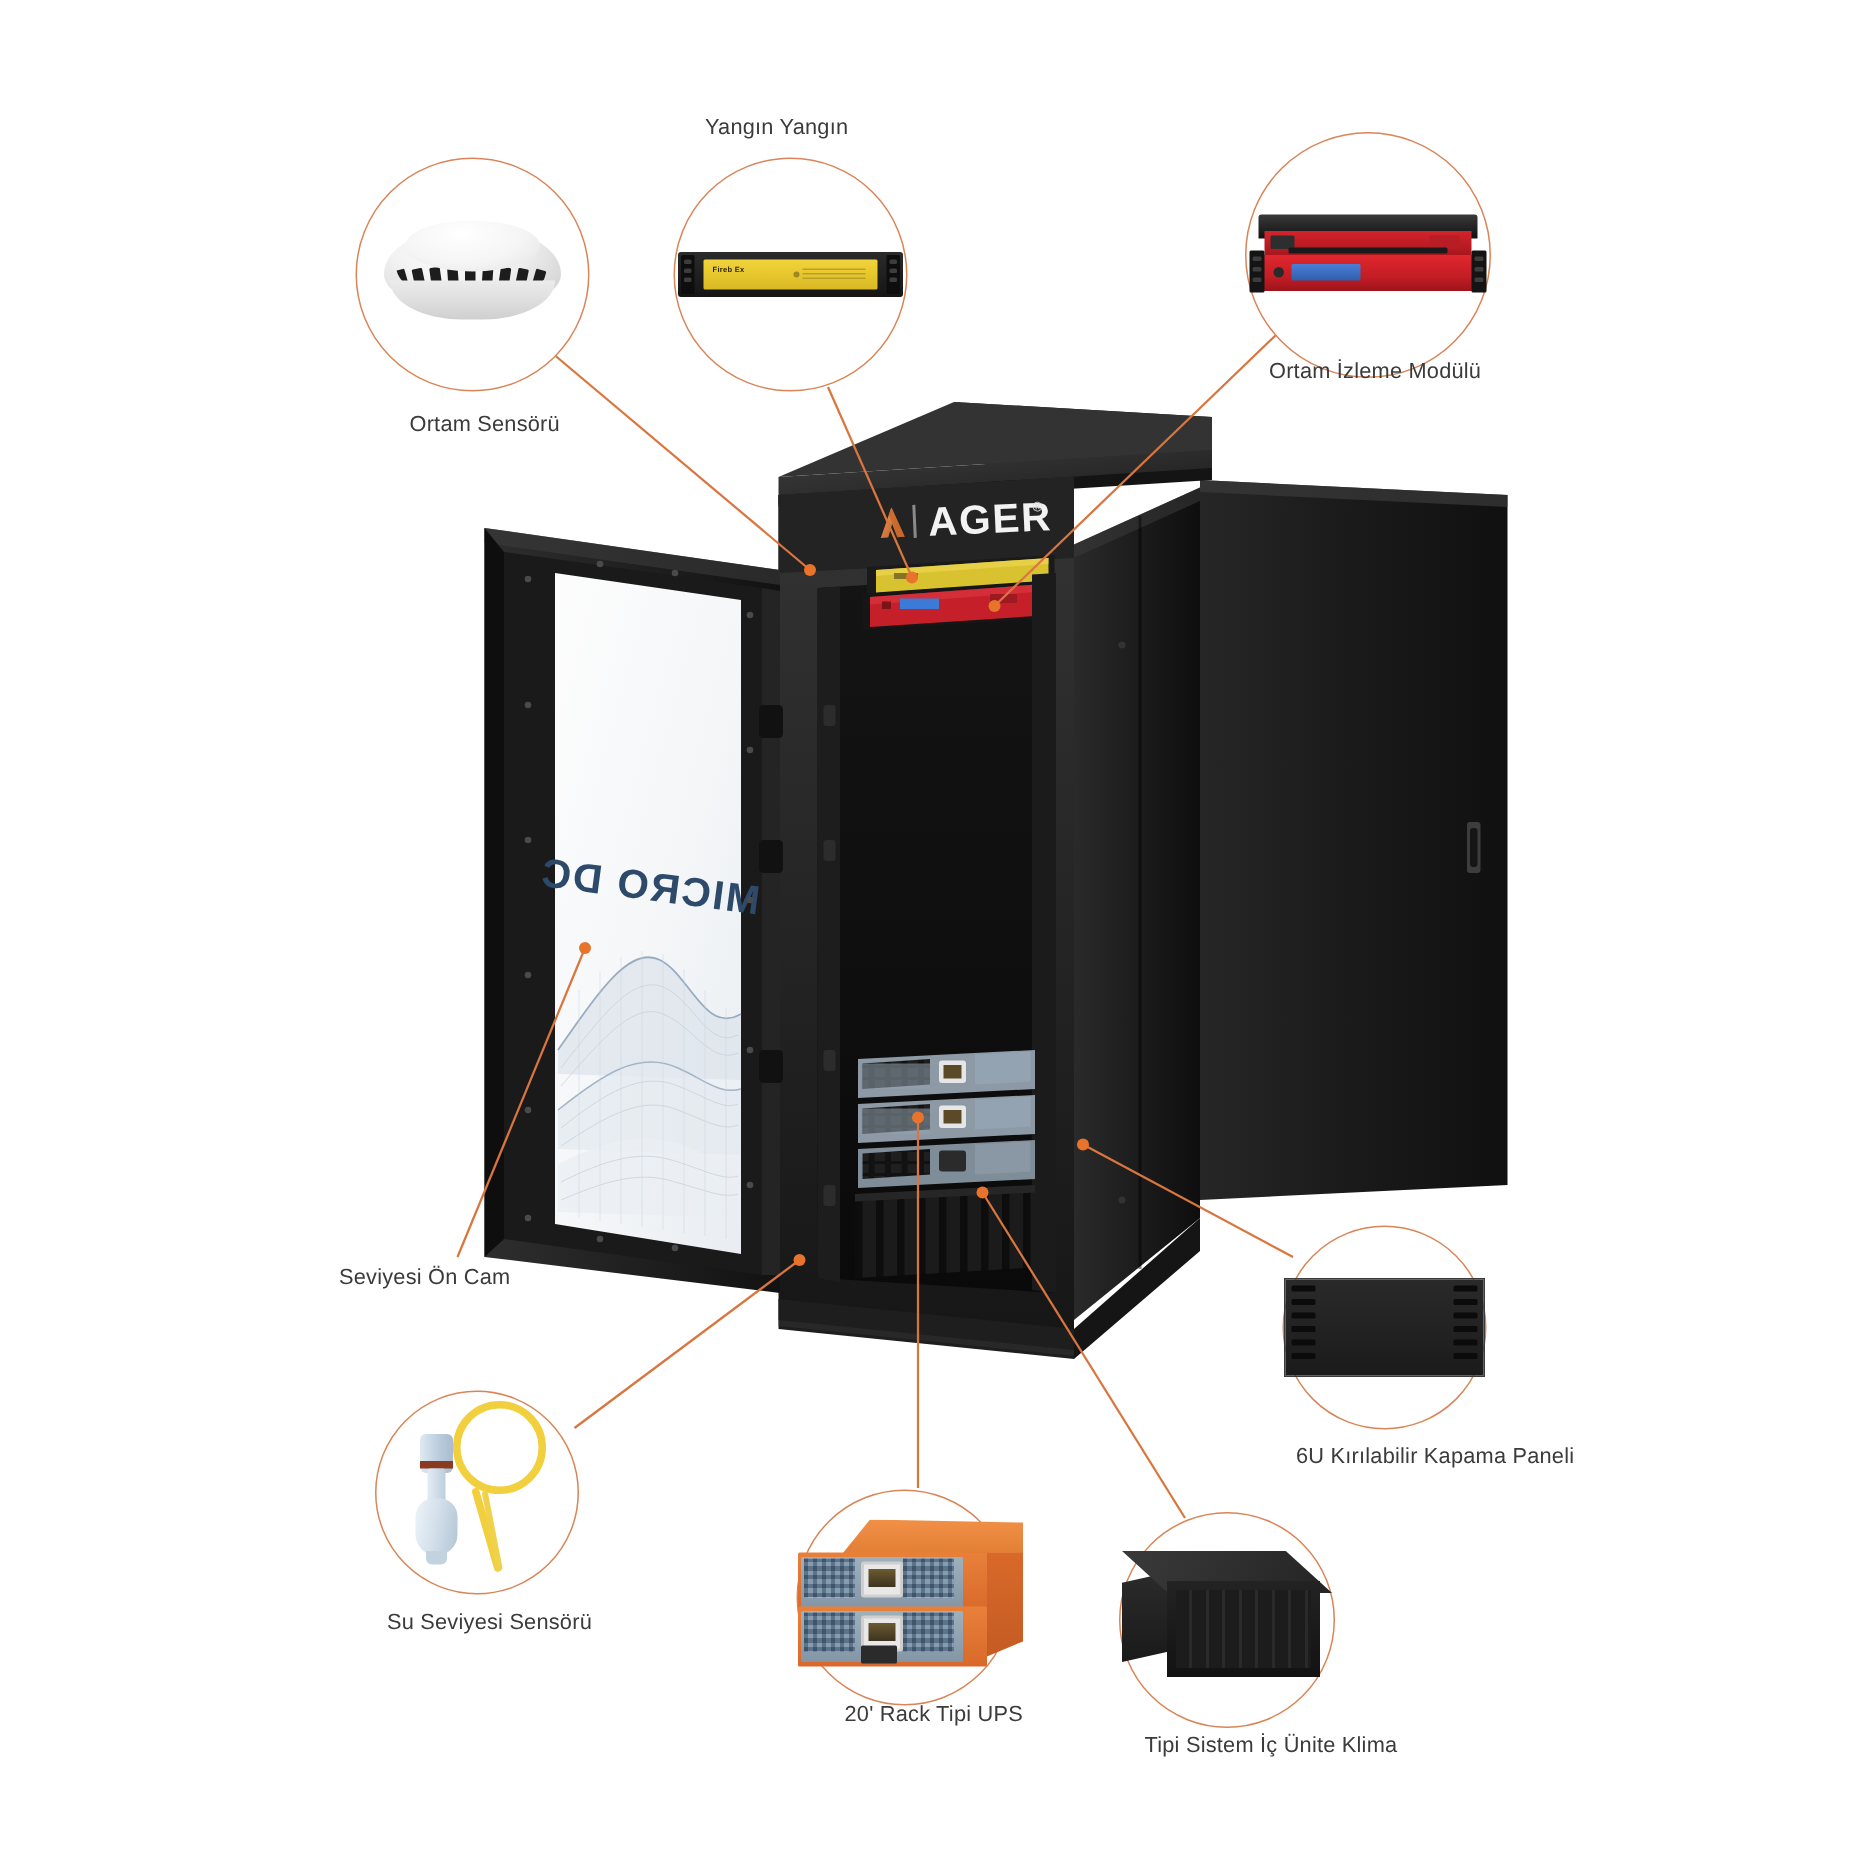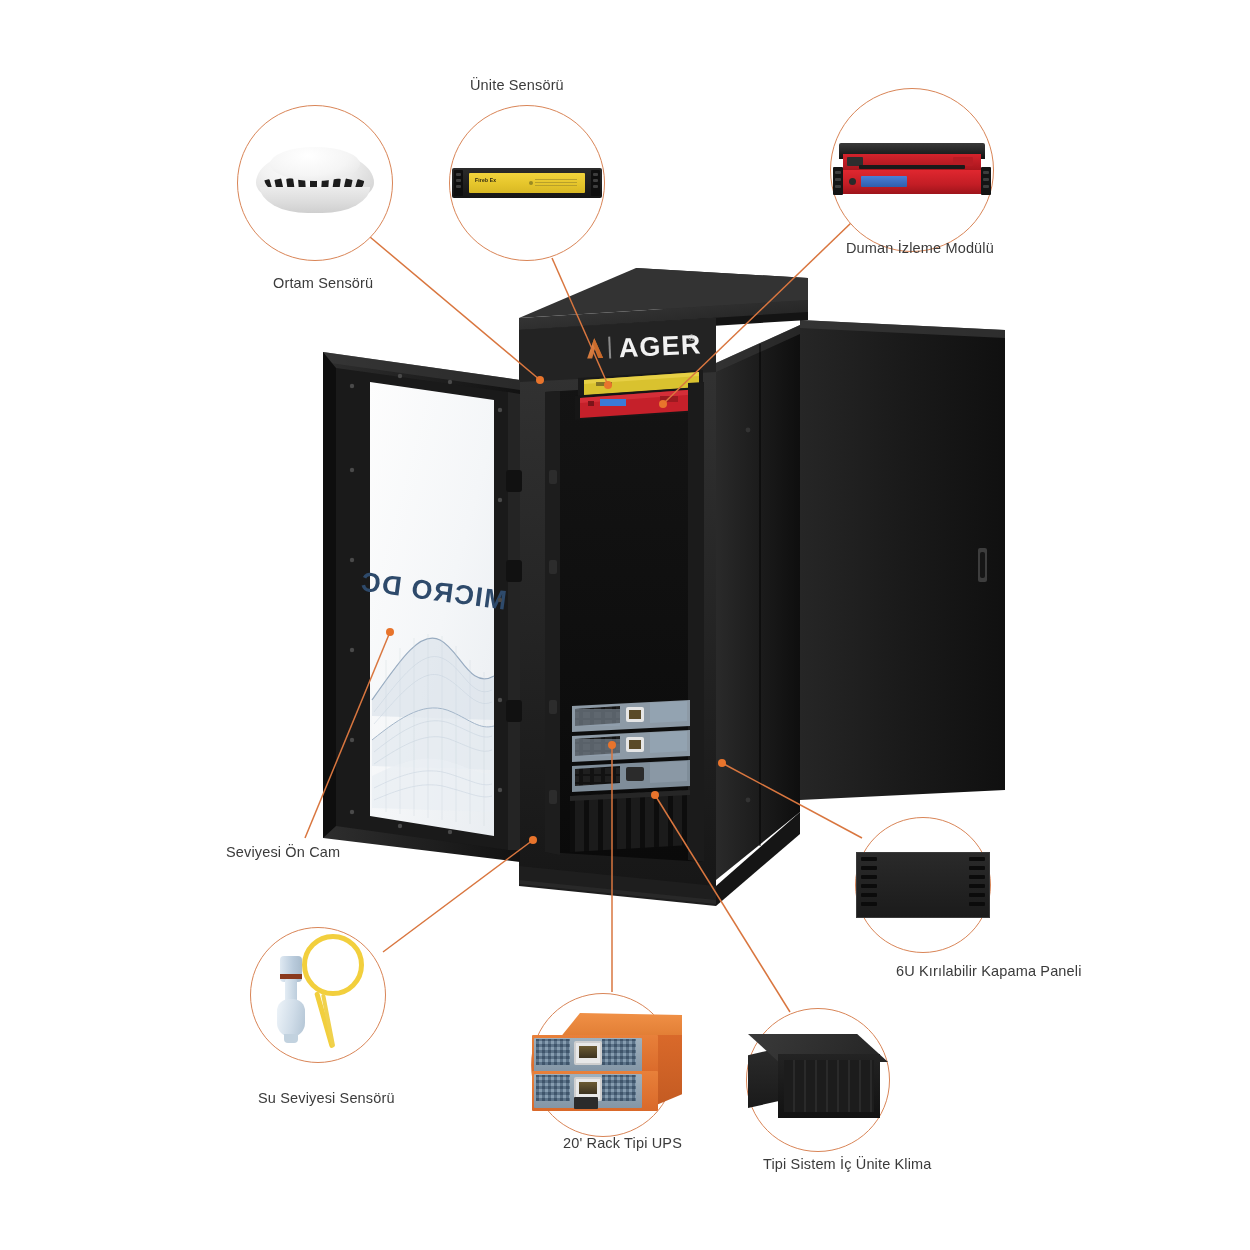--- a/index.html
+++ b/index.html
@@ -160,24 +160,24 @@
   .blank .col.l{left:4px;} .blank .col.r{right:4px;}
   .blank .col i{display:block;height:4px;background:#0b0b0b;margin-bottom:5px;border-radius:1px;}
 
   
   #cab{position:absolute;left:0;top:0;width:1250px;height:1250px;}
 
   .lbl-smoke  {left:273px;top:275px;}
   .lbl-fire   {left:470px;top:77px;}
   .lbl-env    {left:846px;top:240px;}
   .lbl-glass  {left:226px;top:844px;}
-  .lbl-water  {left:258px;top:1074px;margin-top:16px;}
+  .lbl-water  {left:258px;top:1074px;}
   .lbl-ups    {left:563px;top:1135px;}
   .lbl-ac     {left:763px;top:1156px;}
-  .lbl-blank  {left:896px;top:963px;}
+  .lbl-blank  {left:864px;top:963px;}
 </style>
 </head>
 <body>
 
 <div id="stage">
 
   <svg id="cab" viewBox="0 0 1250 1250">
     <defs>
       <linearGradient id="gTopPanel" x1="0" y1="0" x2="1" y2="1">
         <stop offset="0" stop-color="#3c3c3c"></stop>
@@ -447,21 +447,21 @@
           <u></u>
           <u></u>
         </div>
       <div class="ear r">
           <u></u>
           <u></u>
           <u></u>
         </div>
     </div>
   </div>
-  <div class="label lbl-fire">Ünite Sensörü</div>
+  <div class="label lbl-fire">Yangın Yangın</div>
 
   <div class="bubble" style="left:830px;top:88px;width:164px;height:164px;">
     <div class="art envm">
       <div class="top"></div>
       <div class="topface"></div>
       <div class="btnl"></div>
         <div class="btnr"></div>
       <div class="slot"></div>
       <div class="main"></div>
       <div class="knob"></div>
@@ -471,21 +471,21 @@
           <u></u>
           <u></u>
         </div>
       <div class="ear r">
           <u></u>
           <u></u>
           <u></u>
         </div>
     </div>
   </div>
-  <div class="label lbl-env">Duman İzleme Modülü</div>
+  <div class="label lbl-env">Ortam İzleme Modülü</div>
 
   <div class="label lbl-glass">Seviyesi Ön Cam</div>
 
   <div class="bubble" style="left:250px;top:927px;width:136px;height:136px;">
     <div class="art water">
       <div class="loop"></div>
       <div class="tail1"></div>
         <div class="tail2"></div>
       <div class="head"></div>
         <div class="band"></div>

